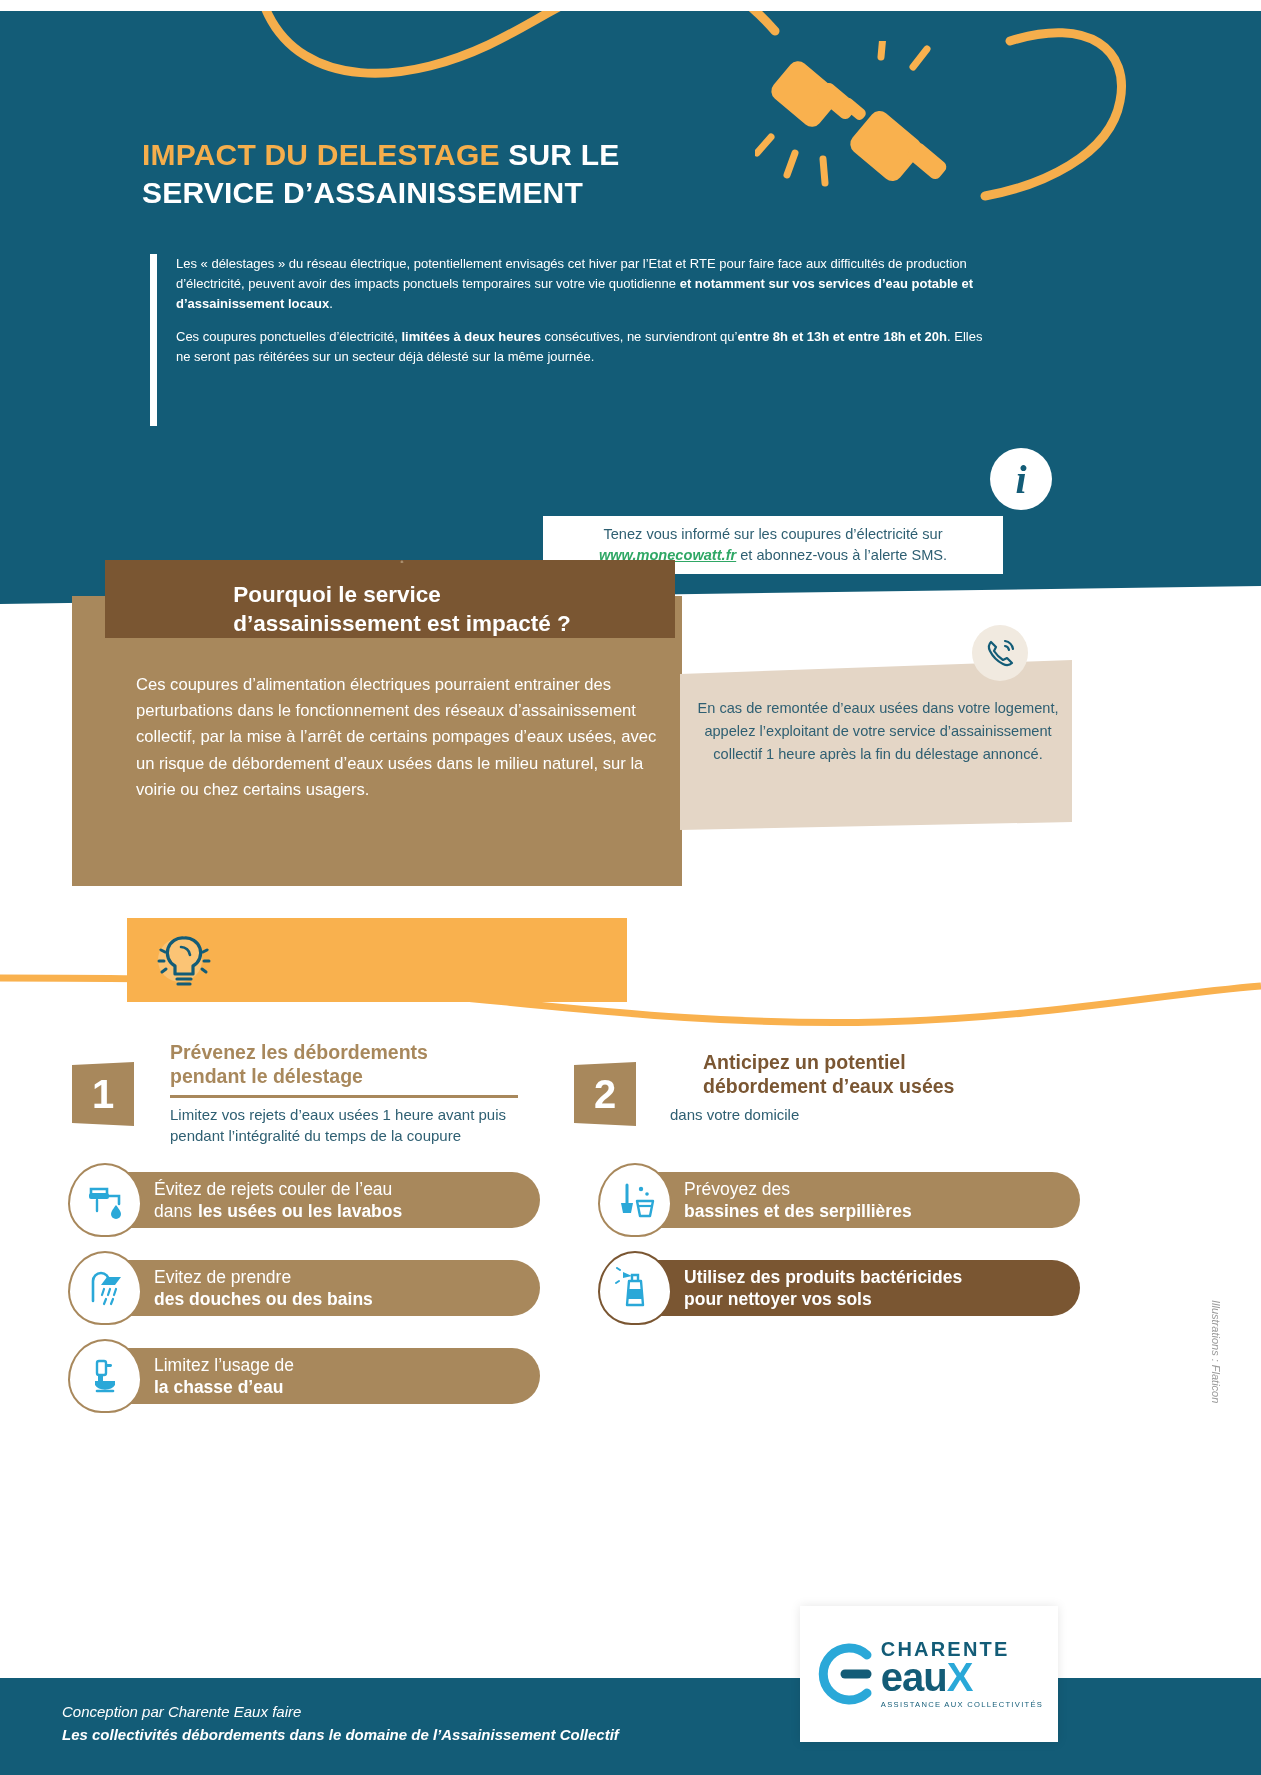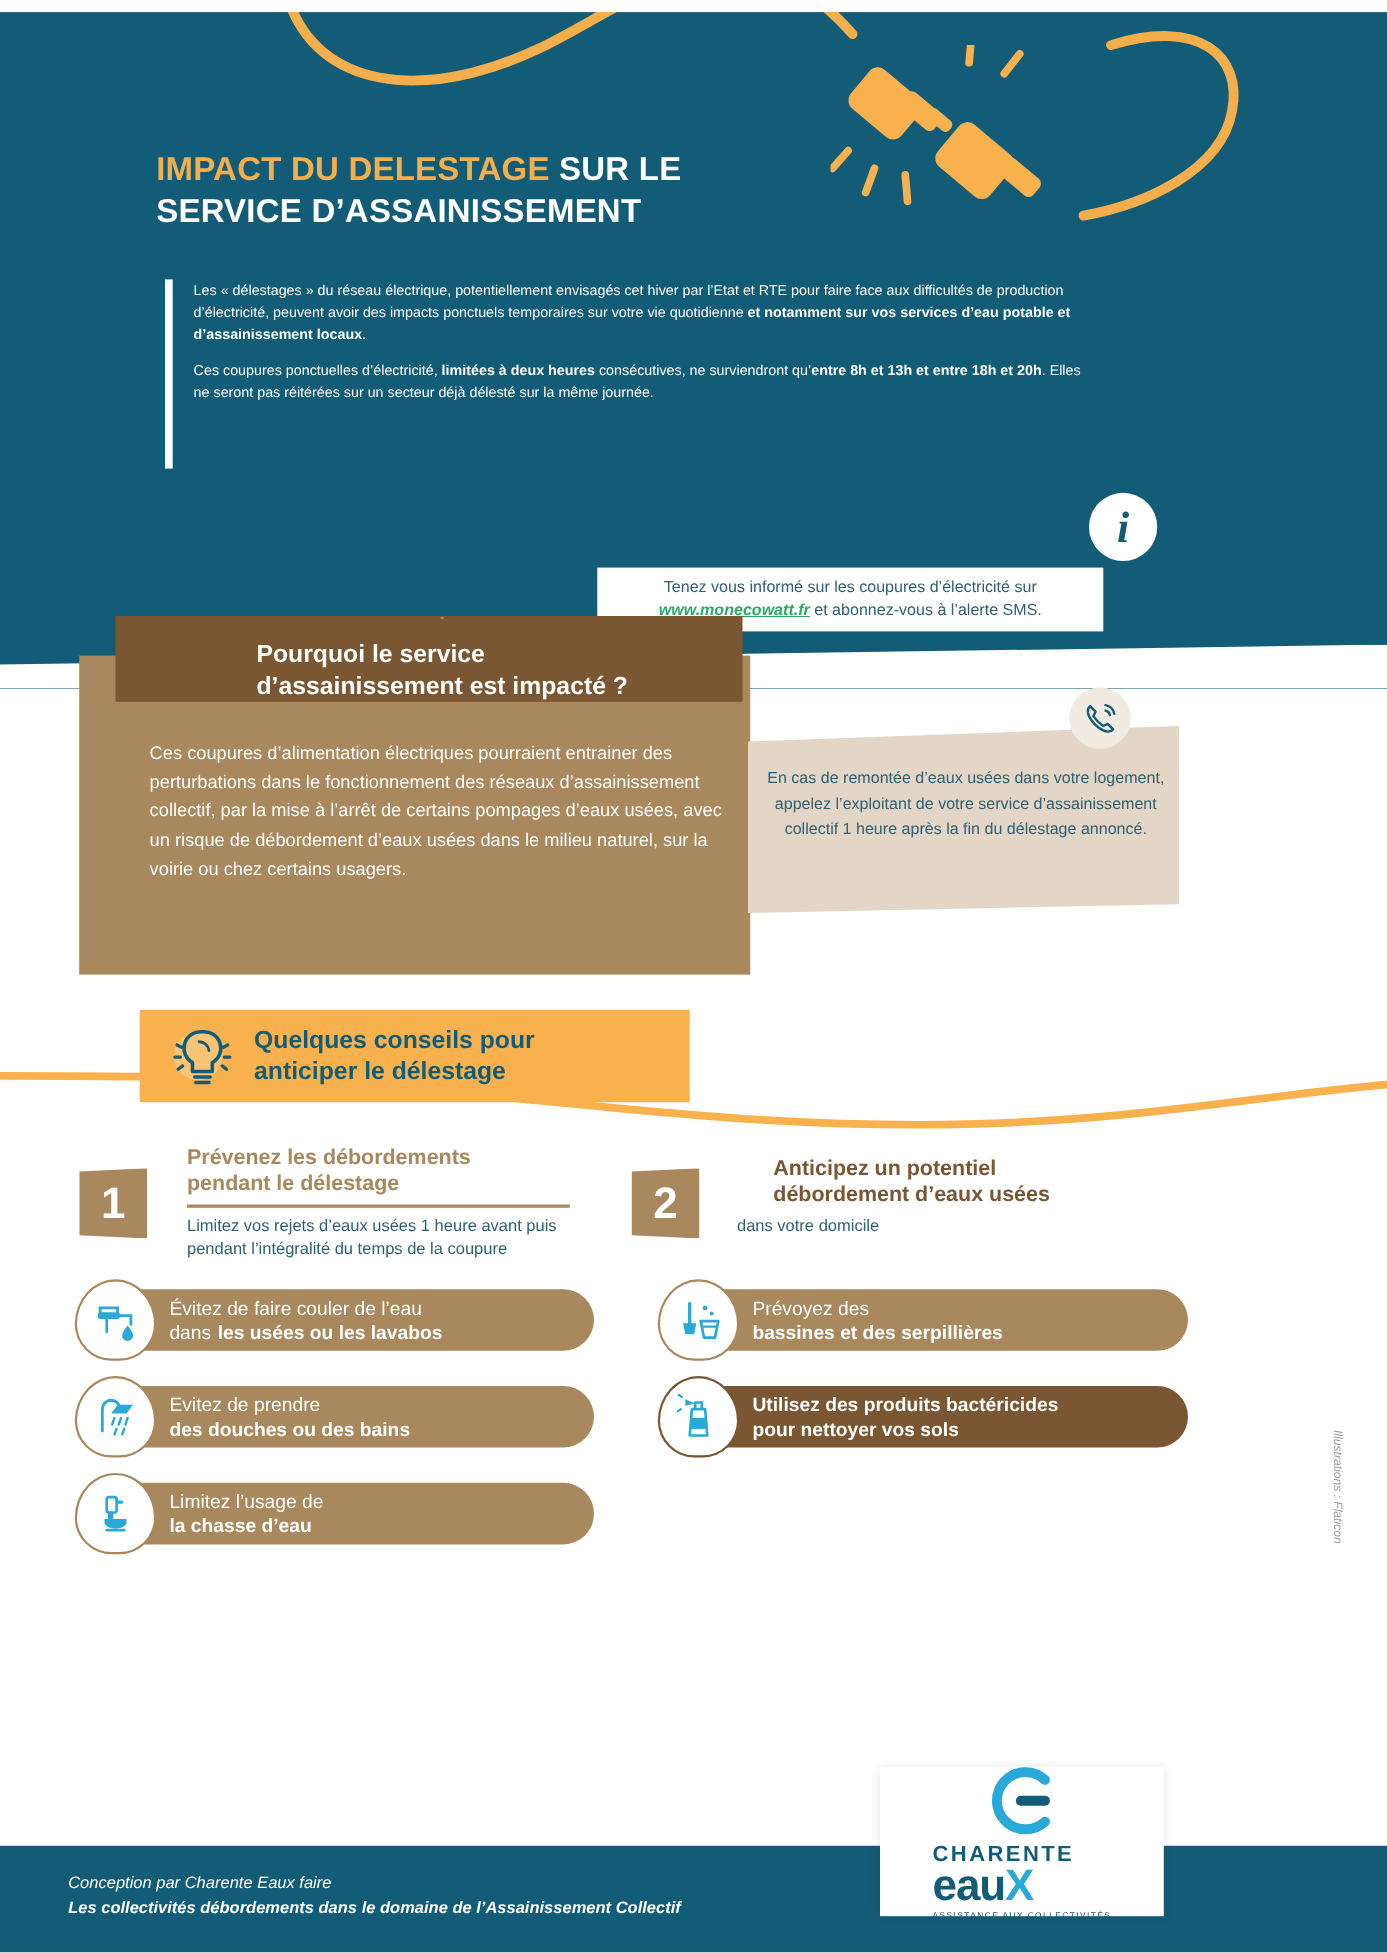--- a/index.html
+++ b/index.html
@@ -139,21 +139,21 @@
   .footer-txt {
     position:absolute; left:62px; top:1700px; width:700px;
     color:#ffffff; font-style:italic; font-size:15px; line-height:1.55;
   }
   .footer-txt .b { font-weight:bold; }
   .logo-card {
     position:absolute; left:800px; top:1606px; width:258px; height:136px;
     background:#ffffff; box-shadow:0 0 10px rgba(0,0,0,0.10);
     display:flex; align-items:center; justify-content:center;
   }
-  .logo-inner { display:flex; align-items:center; gap:4px;flex-direction:column; }
+  .logo-inner { display:flex; align-items:center; gap:4px; }
   .logo-txt { line-height:1; }
   .logo-charente {
     color:#135C77; font-size:20px; font-weight:bold; letter-spacing:2.2px;
   }
   .logo-eaux {
     color:#135C77; font-size:40px; font-weight:bold; letter-spacing:-1px; margin-top:-2px;
   }
   .logo-eaux .u { color:#2AA8D8; }
   .logo-sub {
     color:#135C77; font-size:7.6px; letter-spacing:1.3px; margin-top:4px;
@@ -249,24 +249,20 @@
     <path d="M28,19 A9,9 0 0 1 37,27" fill="none" stroke="#135C77" stroke-width="2.6" stroke-linecap="round"></path>
     <g stroke="#135C77" stroke-width="3" stroke-linecap="round">
       <line x1="8" y1="22" x2="12" y2="24"></line>
       <line x1="6" y1="33" x2="11" y2="33"></line>
       <line x1="9" y1="44" x2="13" y2="41"></line>
       <line x1="54" y1="22" x2="50" y2="24"></line>
       <line x1="56" y1="33" x2="51" y2="33"></line>
       <line x1="53" y1="44" x2="49" y2="41"></line>
     </g>
   </svg>
-  <div class="ttl">
-    <span>Quelques conseils pour</span><br>
-    <span>anticiper le délestage</span>
-  </div>
 </div>
 
 <div class="tip-num" style="left:72px; top:1062px;">1</div>
 
 <div style="position:absolute;left:170px;top:1040px;width:348px;">
   <div class="tip-head">
     <span>Prévenez les débordements</span><br>
     <span>pendant le délestage</span>
   </div>
   <div class="tip-rule"></div>
@@ -277,21 +273,21 @@
   <div class="pill-icon">
     <svg width="40" height="42" viewBox="0 0 40 42">
       <path d="M6,14 L6,10 L22,10 L22,14" fill="none" stroke="#2AA8D8" stroke-width="2.6" stroke-linecap="round"></path>
       <rect x="4" y="14" width="20" height="6" rx="2" fill="#2AA8D8"></rect>
       <path d="M24,17 L34,17 L34,25" fill="none" stroke="#2AA8D8" stroke-width="2.6" stroke-linecap="round"></path>
       <path d="M31,26 C31,26 36,32 36,35 A5,5 0 0 1 26,35 C26,32 31,26 31,26 Z" fill="#2AA8D8"></path>
       <line x1="12" y1="21" x2="12" y2="32" stroke="#2AA8D8" stroke-width="2.4" stroke-linecap="round"></line>
     </svg>
   </div>
   <div>
-    <div class="l1">Évitez de faire couler de l’eau</div>
+    <div class="l1">Évitez de rejets couler de l’eau</div>
     <div style="display:flex;gap:6px;">
       <span class="l1">dans</span>
         <span class="l2">les usées ou les lavabos</span>
     </div>
   </div>
 </div>
 
 <div class="pill" style="left:70px; top:1260px; width:470px;">
   <div class="pill-icon">
     <svg width="40" height="42" viewBox="0 0 40 42">

